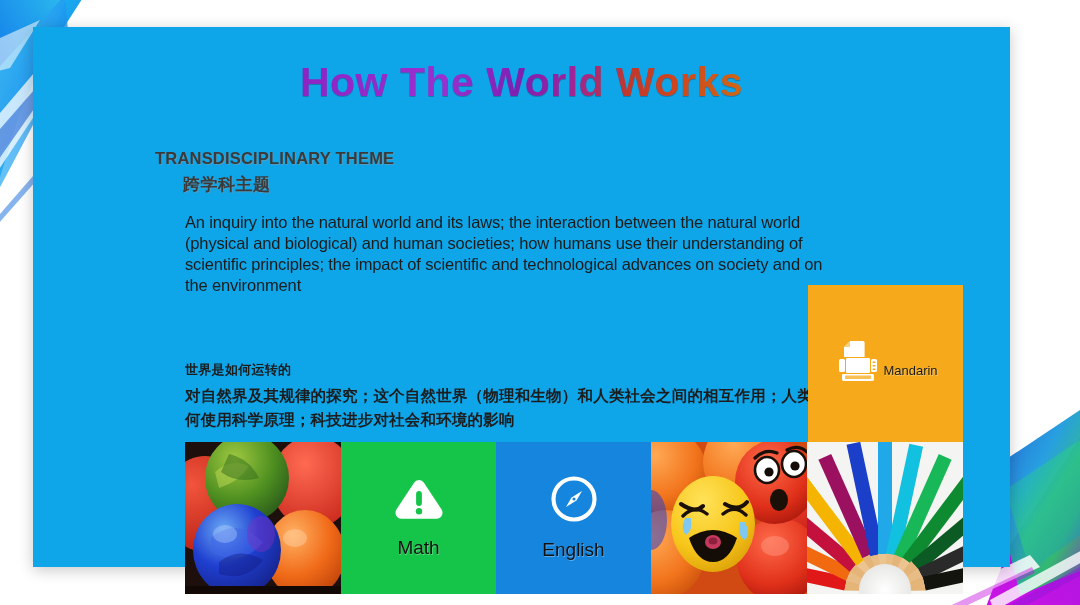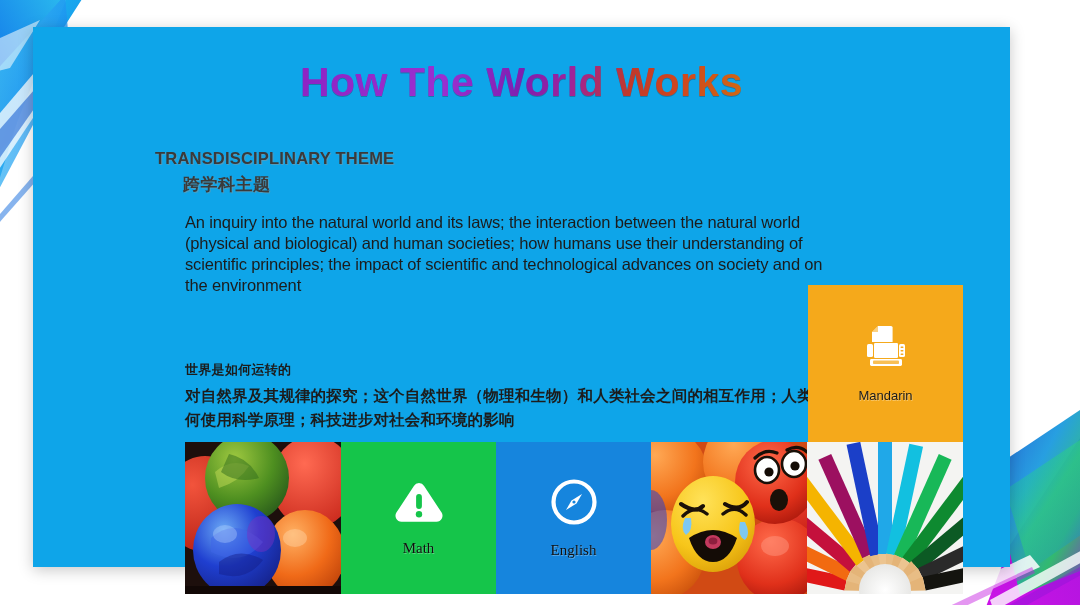--- a/index.html
+++ b/index.html
@@ -116,21 +116,21 @@
   }
 
   
   .tile-mandarin {
     position:absolute;
     left:775px; top:258px;
     width:155px; height:157px;
     background:#f5a91b;
     z-index:6;
     display:flex;
-    flex-direction:column;
+    flex-direction:row;
     align-items:center;
     justify-content:center;
   }
   .tile-mandarin .tile-label {
     margin-top:14px;
     font-size:13px;
     color:#1a1a1a;
     text-shadow:0.7px 0.7px 0 rgba(255,255,255,0.35);
   }
 
@@ -149,24 +149,23 @@
   .panel-emoji  { width:156px; }
   .panel-pencil { width:156px; }
 
   .tile-inner {
     width:100%; height:100%;
     display:flex; flex-direction:column;
     align-items:center; justify-content:center;
   }
   .tile-inner .tile-label {
     margin-top:12px;
-    font-size:15px;
+    font-size:19px;
     color:#111;
     text-shadow:0.7px 0.7px 0 rgba(255,255,255,0.30);
-    font-family:Liberation Serif, serif;
   }
 
   
   .photo { width:100%; height:100%; position:relative; }
 
   
   .eggs-bg { background:#2a1510; }
   
   .emoji-bg { background:#d64a12; }
   

